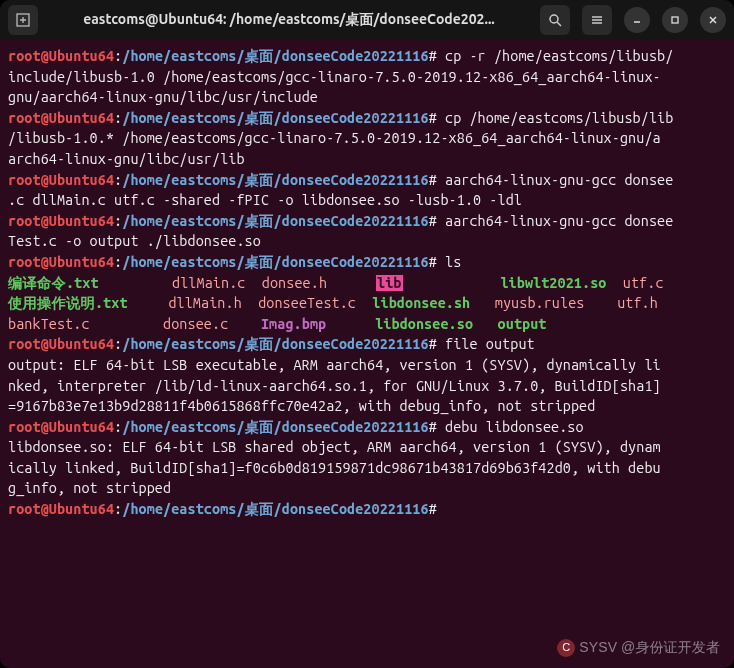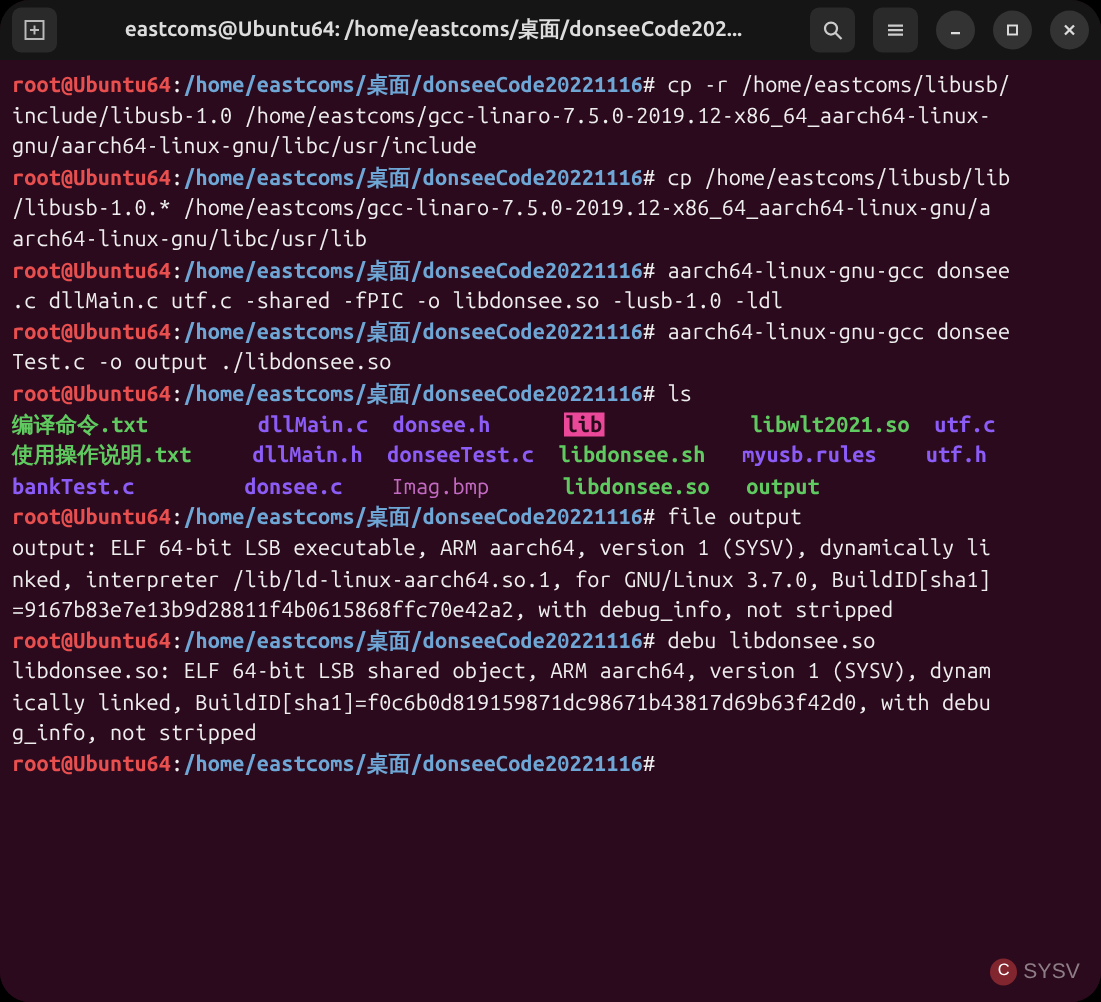--- a/index.html
+++ b/index.html
@@ -7,21 +7,21 @@
     width: 734px;
     height: 668px;
     background: #000;
     font-family: "Ubuntu Mono", "DejaVu Sans Mono", monospace;
     overflow: hidden;
   }
   .window {
     width: 734px;
     height: 668px;
     background: #2c0a1d;
-    border-radius: 20px;
+    border-radius: 10px;
     overflow: hidden;
     display: flex;
     flex-direction: column;
   }
   .titlebar {
     height: 40px;
     background: #151515;
     display: flex;
     align-items: center;
     padding: 0 8px;
@@ -81,22 +81,22 @@
     position: relative;
   }
   .prompt-user { color: #e84f4f; font-weight: bold; }
   .prompt-colon { color: #eee; }
   .prompt-path { color: #6ea7d6; font-weight: bold; }
   .cmd { color: #eee; }
   .ls-row { display: flex; }
   .ls-cell { white-space: pre; }
   .ls-exec { color: #5fca5f; font-weight: bold; }
   .ls-dir  { background: #ec4899; color: #2c0a1d; font-weight: bold; padding: 0 1px;}
-  .ls-file { color: #8b5cf6; font-weight: bold; }
-  .ls-img  { color: #c36bc3; font-weight: normal; }
+  .ls-file { color: #fca5a5; }
+  .ls-img  { color: #c36bc3; font-weight: bold; }
   .out { color: #eee; }
   .watermark {
     position: absolute;
     right: 14px;
     bottom: 10px;
     color: rgba(220,220,220,0.55);
     font-family: sans-serif;
     font-size: 14px;
     display: flex;
     align-items: center;
@@ -168,14 +168,14 @@
 Test.c -o output ./libdonsee.so</span>
 <span class="prompt-user">root@Ubuntu64</span><span class="prompt-colon">:</span><span class="prompt-path">/home/eastcoms/桌面/donseeCode20221116</span><span class="prompt-colon">#</span><span class="cmd"> ls</span>
 <div class="ls-row"><span class="ls-cell ls-exec">编译命令.txt         </span><span class="ls-cell ls-file">dllMain.c  </span><span class="ls-cell ls-file">donsee.h      </span><span class="ls-cell"><span class="ls-dir">lib</span>            </span><span class="ls-cell ls-exec">libwlt2021.so  </span><span class="ls-cell ls-file">utf.c</span></div><div class="ls-row"><span class="ls-cell ls-exec">使用操作说明.txt     </span><span class="ls-cell ls-file">dllMain.h  </span><span class="ls-cell ls-file">donseeTest.c  </span><span class="ls-cell ls-exec">libdonsee.sh   </span><span class="ls-cell ls-file">myusb.rules    </span><span class="ls-cell ls-file">utf.h</span></div><div class="ls-row"><span class="ls-cell ls-file">bankTest.c         </span><span class="ls-cell ls-file">donsee.c    </span><span class="ls-cell ls-img">Imag.bmp      </span><span class="ls-cell ls-exec">libdonsee.so   </span><span class="ls-cell ls-exec">output</span></div><span class="prompt-user">root@Ubuntu64</span><span class="prompt-colon">:</span><span class="prompt-path">/home/eastcoms/桌面/donseeCode20221116</span><span class="prompt-colon">#</span><span class="cmd"> file output</span>
 <span class="out">output: ELF 64-bit LSB executable, ARM aarch64, version 1 (SYSV), dynamically li
 nked, interpreter /lib/ld-linux-aarch64.so.1, for GNU/Linux 3.7.0, BuildID[sha1]
 =9167b83e7e13b9d28811f4b0615868ffc70e42a2, with debug_info, not stripped</span>
 <span class="prompt-user">root@Ubuntu64</span><span class="prompt-colon">:</span><span class="prompt-path">/home/eastcoms/桌面/donseeCode20221116</span><span class="prompt-colon">#</span><span class="cmd"> debu libdonsee.so</span>
 <span class="out">libdonsee.so: ELF 64-bit LSB shared object, ARM aarch64, version 1 (SYSV), dynam
 ically linked, BuildID[sha1]=f0c6b0d819159871dc98671b43817d69b63f42d0, with debu
 g_info, not stripped</span>
-<span class="prompt-user">root@Ubuntu64</span><span class="prompt-colon">:</span><span class="prompt-path">/home/eastcoms/桌面/donseeCode20221116</span><span class="prompt-colon">#</span><span class="cmd"> </span><div class="watermark"><span class="logo">C</span><span>SYSV</span></div></div>
+<span class="prompt-user">root@Ubuntu64</span><span class="prompt-colon">:</span><span class="prompt-path">/home/eastcoms/桌面/donseeCode20221116</span><span class="prompt-colon">#</span><span class="cmd"> </span><div class="watermark"><span class="logo">C</span><span>SYSV</span><span>@身份证开发者</span></div></div>
 </div>
 
 </body></html>

